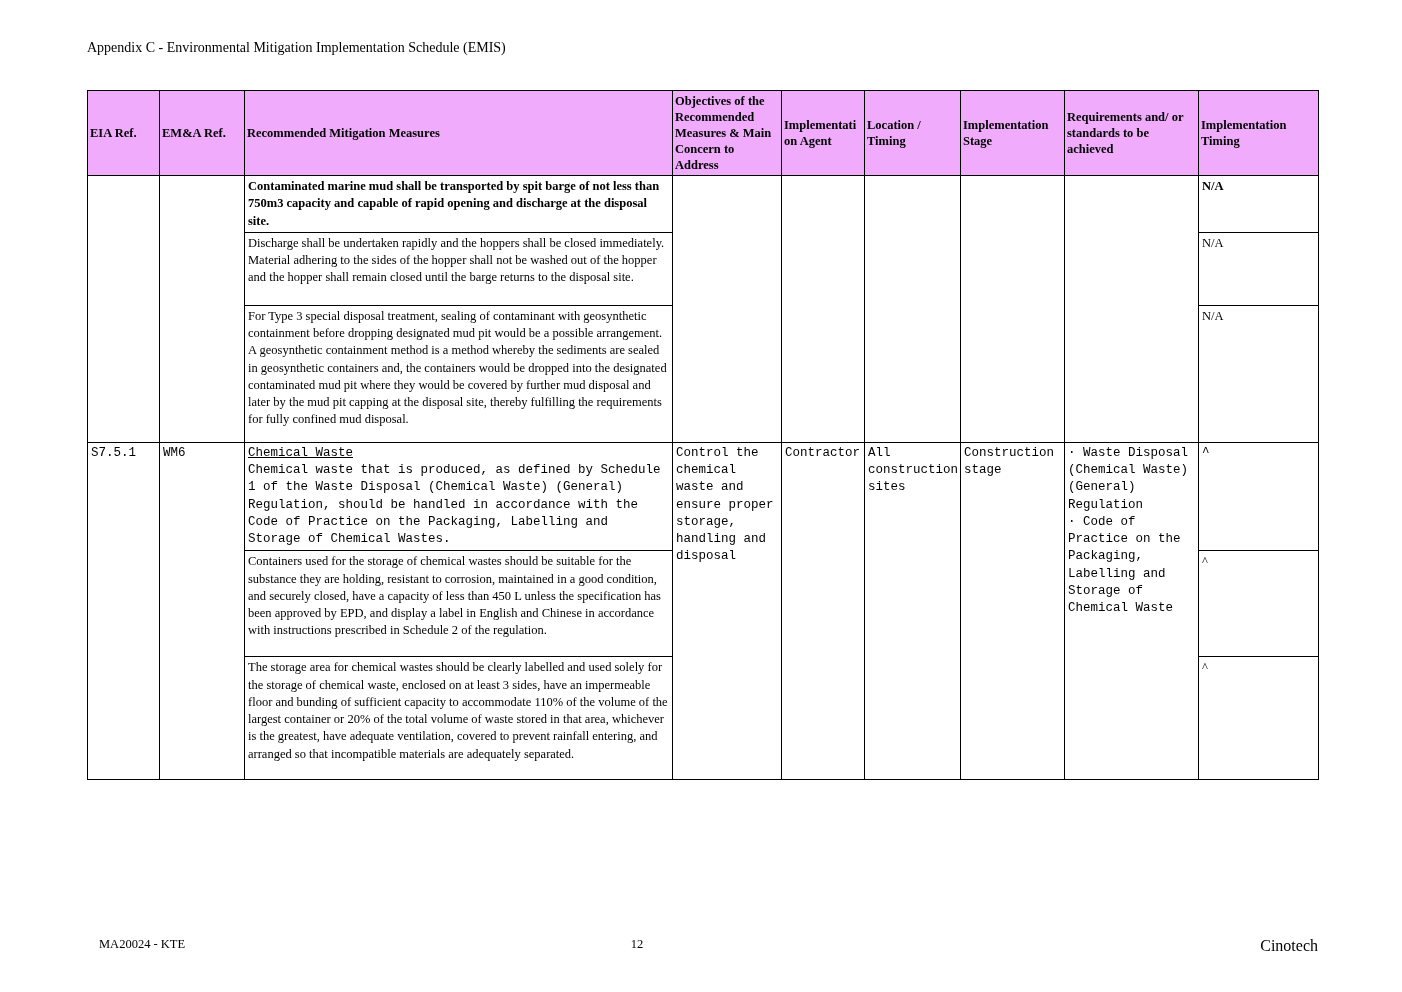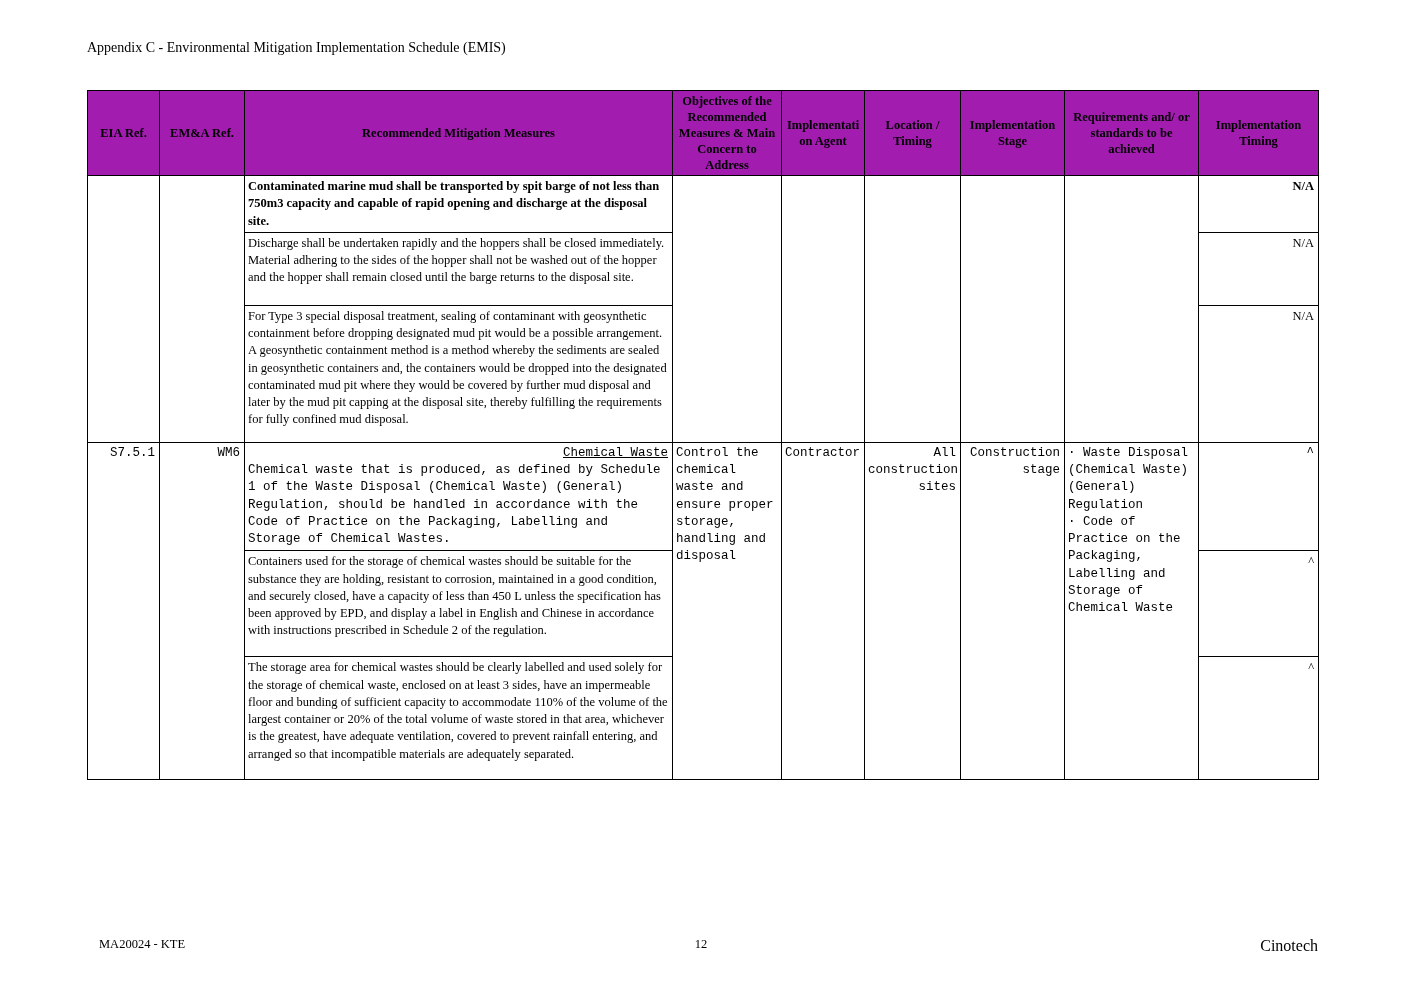--- a/index.html
+++ b/index.html
@@ -21,40 +21,40 @@
   }
   table.emis th, table.emis td {
     border: 1px solid #000;
     font-size: 12.5px;
     line-height: 1.38;
     vertical-align: top;
     padding: 2px 4px 2px 3px;
     overflow: hidden;
   }
   table.emis th {
-    background: #a21caf;
+    background: #f0abfc;
     font-weight: bold;
-    text-align: center;
+    text-align: left;
     vertical-align: middle;
     line-height: 1.28;
     padding: 2px 2px;
     overflow-wrap: break-word;
     word-break: break-word;
   }
   tr.hh  { height: 84px; }
   tr.r1  { height: 53px; font-weight: bold; }
   tr.r2  { height: 73px; }
   tr.r3  { height: 137px; }
   tr.r4  { height: 96px; font-family: Liberation Mono, monospace; }
   tr.r5  { height: 106px; }
   tr.r6  { height: 123px; }
-  .cell-center { text-align: right; margin-top: 21px; }
-  .measure-heading { text-decoration: underline; text-align: right; }
+  .cell-center { text-align: left; margin-top: 21px; }
+  .measure-heading { text-decoration: underline; }
   .footer-left  { position: absolute; left: 87px;  top: 937px; font-size: 12.5px; margin-left: 12px; }
-  .footer-center{ position: absolute; left: 0; width: 1402px; top: 937px; text-align: center; font-size: 12.5px; }
+  .footer-center{ position: absolute; left: 0; width: 1274px; top: 937px; text-align: center; font-size: 12.5px; }
   .footer-right { position: absolute; right: 84px; top: 937px; font-size: 16px; }
 </style>
 </head>
 <body>
 
 <div class="page-header">Appendix C - Environmental Mitigation Implementation Schedule (EMIS)</div>
 
 <table class="emis">
   <colgroup>
     <col style="width:72px">

